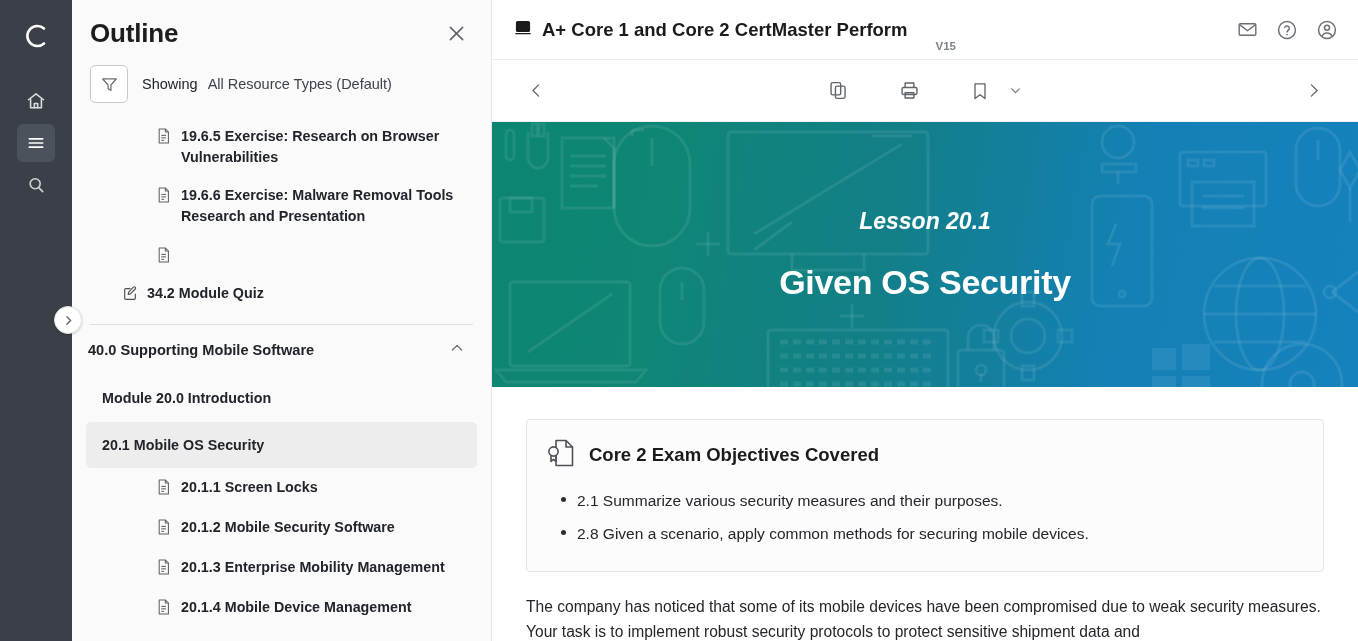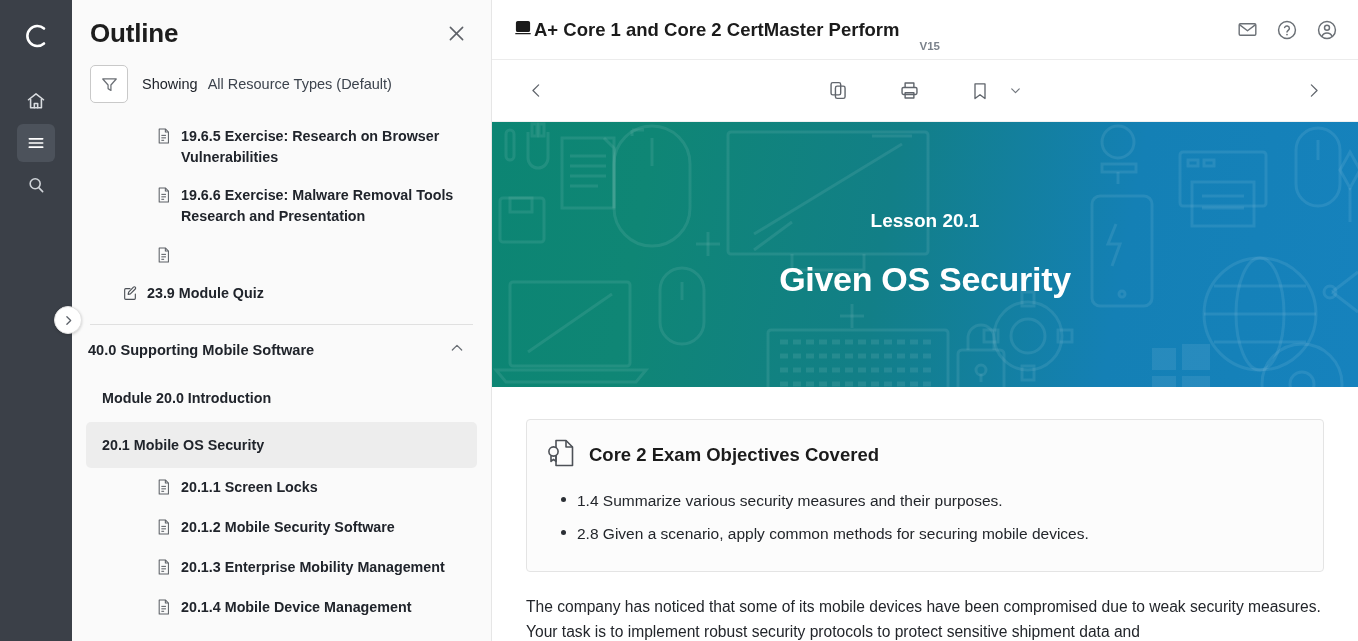--- a/index.html
+++ b/index.html
@@ -82,21 +82,21 @@
 
   
   .main { flex:1; height:641px; display:flex; flex-direction:column; background:#fff; position:relative;}
   .topbar {
     height:60px; flex:0 0 60px;
     display:flex; align-items:center; justify-content:space-between;
     padding: 0 20px 0 22px;
     border-bottom:1px solid #ececec;
     background:#fff;
   }
-  .topbar-left { display:flex; align-items:center; gap:2px;}
+  .topbar-left { display:flex; align-items:center; gap:10px;}
   .doc-title { font-size:18.5px; font-weight:700; color:#1b1b1b; }
   .doc-version { font-size:11.5px; font-weight:700; color:#7b828b; margin-left:18px; position:relative; top:16px;}
   .topbar-right { display:flex; align-items:center; gap:18px;}
   .tb-icon { cursor:pointer; display:flex; align-items:center; justify-content:center;}
 
   .toolbar {
     height:62px; flex:0 0 62px;
     display:flex; align-items:center; justify-content:space-between;
     padding: 0 30px;
     background:#fff;
@@ -107,21 +107,21 @@
   .nav-arrow { cursor:pointer; padding:6px; display:flex;}
 
   .reader { flex:1; overflow:hidden; position:relative; background:#fff;}
   .hero {
     height:265px; width:100%;
     position:relative; overflow:hidden;
     background: linear-gradient(100deg, #0c8573 0%, #0f8675 18%, #127f87 45%, #1480b5 72%, #1682bd 100%);
     display:flex; flex-direction:column; align-items:center; justify-content:center;
   }
   .hero-pattern { position:absolute; inset:0; opacity:.5;}
-  .hero-lesson { position:relative; color:#fff; font-size:19px; font-weight:700; z-index:2; margin-bottom:28px;}
+  .hero-lesson { position:relative; color:#fff; font-size:23px; font-weight:700; z-index:2; margin-bottom:28px;font-style:italic;}
   .hero-heading { position:relative; color:#fff; font-size:34px; font-weight:700; z-index:2; letter-spacing:-.3px;}
 
   .body-area { padding: 32px 34px 0 34px; }
   .objbox {
     border:1px solid #e4e4e4; border-radius:4px; background:#fcfcfc;
     padding: 18px 22px 20px 20px;
   }
   .obj-head { display:flex; align-items:center; gap:14px; margin-bottom:12px;}
   .obj-title { font-size:18.5px; font-weight:700; color:#1b1b1b;}
   .obj-list { list-style:none; padding-left:30px; }
@@ -236,21 +236,21 @@
         </span>
       </div>
 
       <div class="node lvl2-quiz">
         <span class="node-icon">
           <svg width="16" height="16" viewBox="0 0 24 24" fill="none" stroke="#4d5157" stroke-width="1.7" stroke-linejoin="round" stroke-linecap="round">
             <path d="M20 13.5V20a1.5 1.5 0 0 1-1.5 1.5h-13A1.5 1.5 0 0 1 4 20V7a1.5 1.5 0 0 1 1.5-1.5H12"></path>
             <path d="M17.2 3.3a1.9 1.9 0 0 1 2.7 2.7L12.6 13.3l-3.4.8.8-3.4z"></path>
           </svg>
         </span>
-        <span class="node-text">23.9 Module Quiz</span>
+        <span class="node-text">34.2 Module Quiz</span>
       </div>
 
       <div class="divider"></div>
 
       <div class="module-row">
         <span class="module-title">40.0 Supporting Mobile Software</span>
         <span>
           <svg width="16" height="16" viewBox="0 0 24 24" fill="none" stroke="#6a6f75" stroke-width="1.9" stroke-linecap="round" stroke-linejoin="round">
             <polyline points="5,15 12,8 19,15"></polyline>
           </svg>
@@ -511,21 +511,21 @@
               <svg width="28" height="30" viewBox="0 0 28 30" fill="none" stroke="#4d5157" stroke-width="1.6" stroke-linejoin="round">
                 <path d="M9 2.5h10l6.5 6.5v18.5H9z"></path>
                   <path d="M19 2.5V9h6.5"></path>
                 <circle cx="6.5" cy="13.5" r="4.6" fill="#fcfcfc"></circle>
                 <path d="M4 17.4v6l2.5-2 2.5 2v-6"></path>
               </svg>
             </span>
             <span class="obj-title">Core 2 Exam Objectives Covered</span>
           </div>
           <ul class="obj-list">
-            <li>1.4 Summarize various security measures and their purposes.</li>
+            <li>2.1 Summarize various security measures and their purposes.</li>
             <li>2.8 Given a scenario, apply common methods for securing mobile devices.</li>
           </ul>
         </div>
 
         <p class="para">The company has noticed that some of its mobile devices have been compromised due to weak security measures. Your task is to implement robust security protocols to protect sensitive shipment data and</p>
       </div>
     </div>
   </div>
 </div>
 

